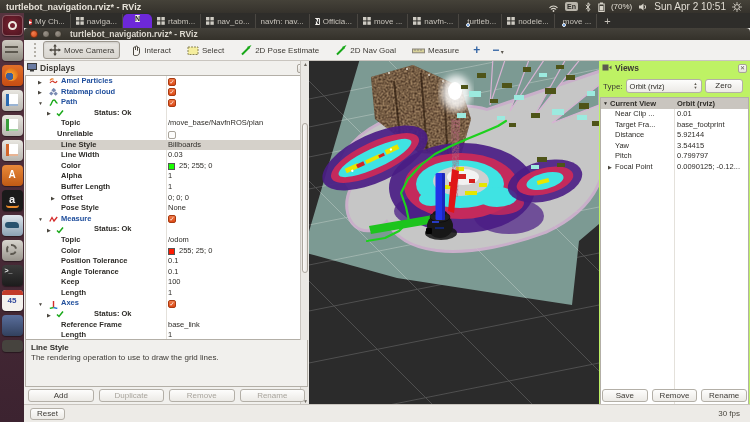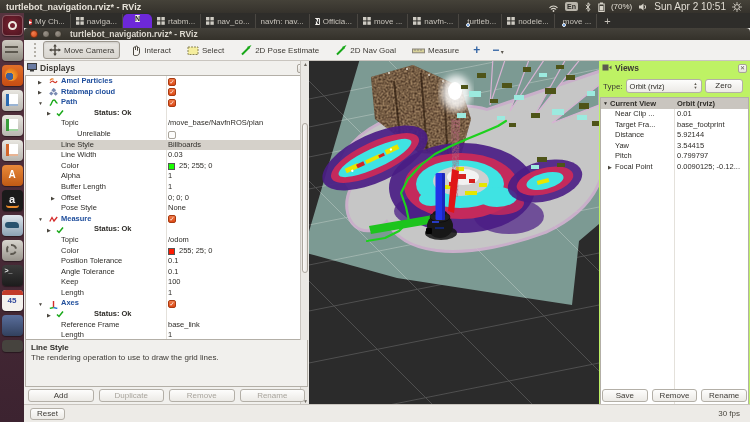--- a/index.html
+++ b/index.html
@@ -78,21 +78,21 @@
   .panel-header{height:14px;display:flex;align-items:center;gap:3px;padding:0 3px;font-size:8.5px;font-weight:bold;color:#3d3a35;}
   .ph-close{margin-left:auto;width:9px;height:9px;border:1px solid #a8a39a;border-radius:2px;background:linear-gradient(#fbfaf8,#e4e1db);font-size:6px;line-height:7px;text-align:center;color:#5c5850;}
 
   .displays{position:absolute;left:0;top:0;width:285px;height:343px;background:#f1f0ed;}
   .dtree{position:absolute;left:1px;top:14px;width:283px;height:265px;background:#fff;border:1px solid #b3afa7;overflow:hidden;}
   .dtree .colline{position:absolute;left:140px;top:0;bottom:0;width:1px;background:#e4e1db;}
   .trow{position:relative;height:10.6px;font-size:7.5px;color:#2e2c28;line-height:10.6px;}
   .trow.sel{background:#d5d1ca;}
   .trow .exp{position:absolute;font-size:5px;color:#4a463e;top:0.5px;}
   .trow .tic{position:absolute;top:1.2px;}
-  .trow .lbl{position:absolute;white-space:nowrap;}
+  .trow .lbl{position:absolute;white-space:nowrap;font-weight:bold;}
   .trow .lbl.blue{color:#1f4e9c;font-weight:bold;}
   .trow .lbl.bold{font-weight:bold;margin-left:28px;}
   .trow .val{position:absolute;left:142px;white-space:nowrap;}
   .cbx{position:absolute;left:142px;top:1.6px;width:8px;height:8px;border-radius:2px;background:linear-gradient(#ef7b4a,#dd4814);border:1px solid #a83a10;color:#fff;font-size:6px;line-height:7px;text-align:center;}
   .cbx.off{background:#fdfdfc;border:1px solid #a8a39a;}
   .swatch{position:absolute;left:142px;top:2px;width:7px;height:7px;border:1px solid #555;}
   .dscroll{position:absolute;right:0px;top:0;width:9px;height:100%;background:#eae8e4;border-left:1px solid #c9c5bf;}
   .dscroll .thumb{position:absolute;left:1px;top:62px;width:6px;height:150px;background:linear-gradient(90deg,#fbfaf9,#e8e5e0);border:1px solid #aaa59c;border-radius:3px;}
   .dscroll .sarr{position:absolute;left:1px;width:7px;font-size:5px;color:#6b675f;text-align:center;}
   .ddesc{position:absolute;left:1px;top:279px;width:283px;height:47px;background:#f1f0ed;border:1px solid #b3afa7;border-top:none;padding:3px 5px;}
@@ -465,21 +465,21 @@
               <span class="tic" style="left: 30px;"><svg width="8" height="8">
                   <polyline points="1,4.5 3,6.5 7,1.5" stroke="#18a818" stroke-width="1.5" fill="none"></polyline>
                 </svg></span>
               <span class="lbl bold" style="left: 40px;">Status: Ok</span>
             </div>
             <div class="trow">
               <span class="lbl" style="left: 35px;">Topic</span>
               <span class="val">/move_base/NavfnROS/plan</span>
             </div>
             <div class="trow">
-              <span class="lbl" style="left: 51px; text-align: center;">Unreliable</span>
+              <span class="lbl" style="left: 31px; text-align: center;">Unreliable</span>
               <span class="cbx off"></span>
             </div>
             <div class="trow sel">
               <span class="lbl" style="left: 35px;">Line Style</span>
               <span class="val">Billboards</span>
             </div>
             <div class="trow">
               <span class="lbl" style="left: 35px;">Line Width</span>
               <span class="val">0.03</span>
             </div>

